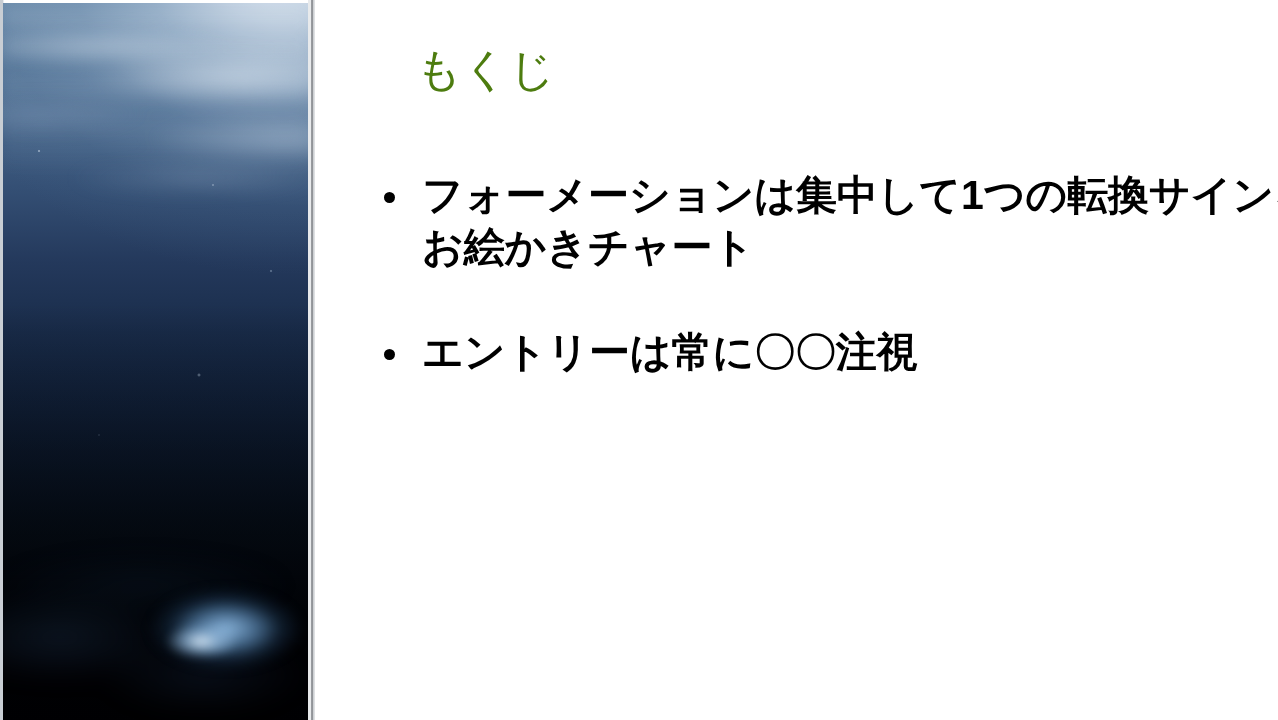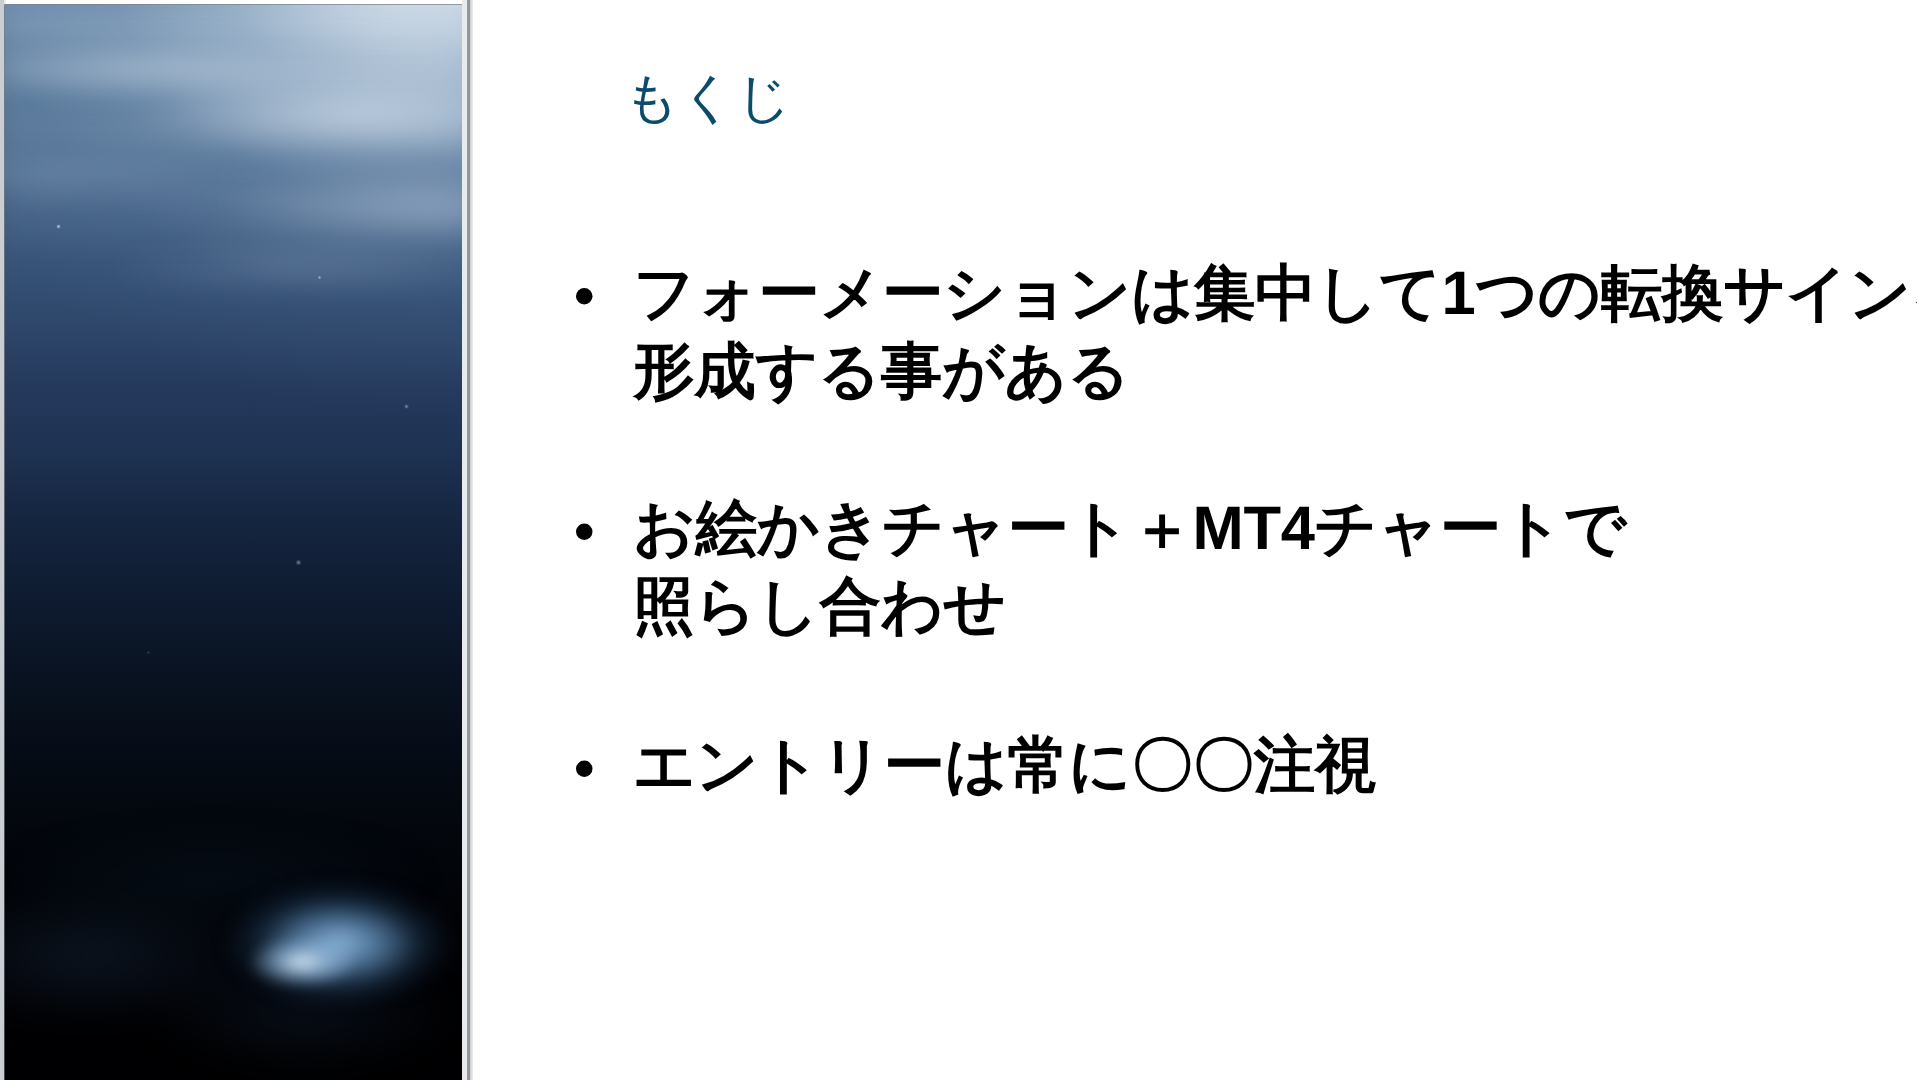--- a/index.html
+++ b/index.html
@@ -193,23 +193,23 @@
     top: 0;
     width: 962px;
     height: 720px;
     background: #ffffff;
   }
 
   .slide-title {
     position: absolute;
     left: 100px;
     top: 44px;
-    font-size: 36px;
+    font-size: 45px;
     line-height: 1.15;
-    color: #0c4a6e;
+    color: #4d7c0f;
     font-weight: 400;
     letter-spacing: 0.5px;
     white-space: nowrap;
   }
 
   .bullet-list {
     position: absolute;
     left: 30px;
     top: 170px;
     width: 930px;
@@ -268,28 +268,23 @@
 
   <div class="content">
 
     <div class="slide-title">もくじ</div>
 
     <ul class="bullet-list">
 
       <li class="bullet-item">
         <span class="bullet-marker"></span>
         <span class="bullet-line">フォーメーションは集中して1つの転換サインを</span>
-        <span class="bullet-line">形成する事がある</span>
+        <span class="bullet-line">お絵かきチャート</span>
       </li>
 
-      <li class="bullet-item">
-        <span class="bullet-marker"></span>
-        <span class="bullet-line">お絵かきチャート＋MT4チャートで</span>
-        <span class="bullet-line">照らし合わせ</span>
-      </li>
 
       <li class="bullet-item">
         <span class="bullet-marker"></span>
         <span class="bullet-line">エントリーは常に〇〇注視</span>
       </li>
 
     </ul>
   </div>
 </div>
 

